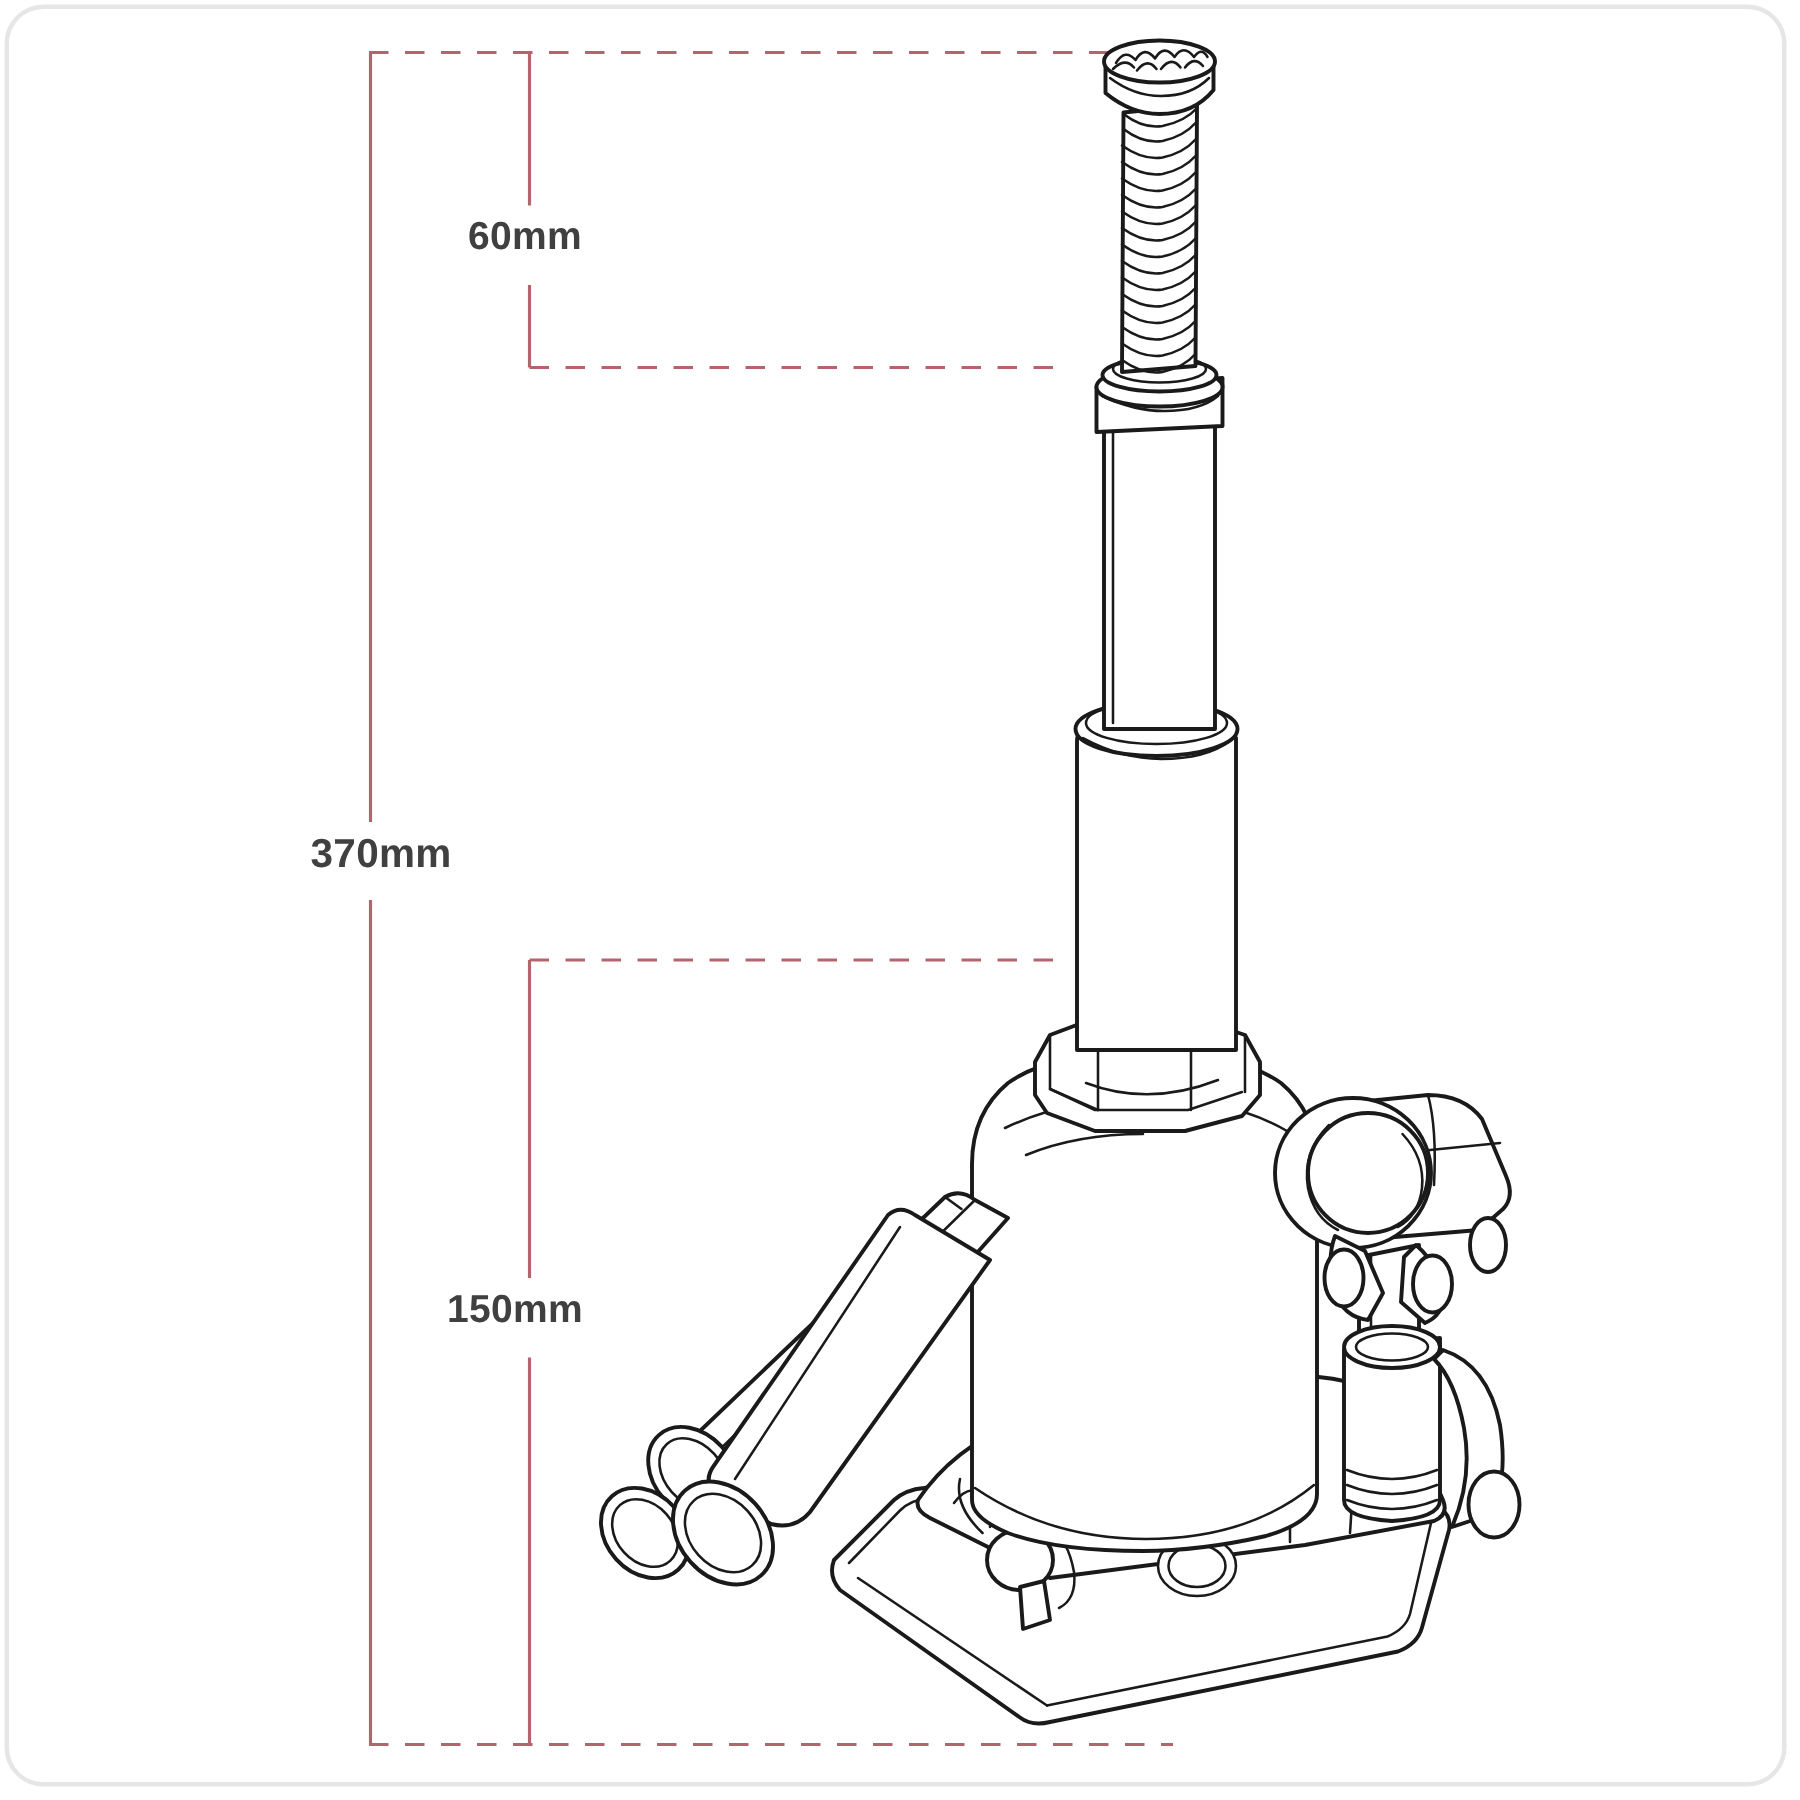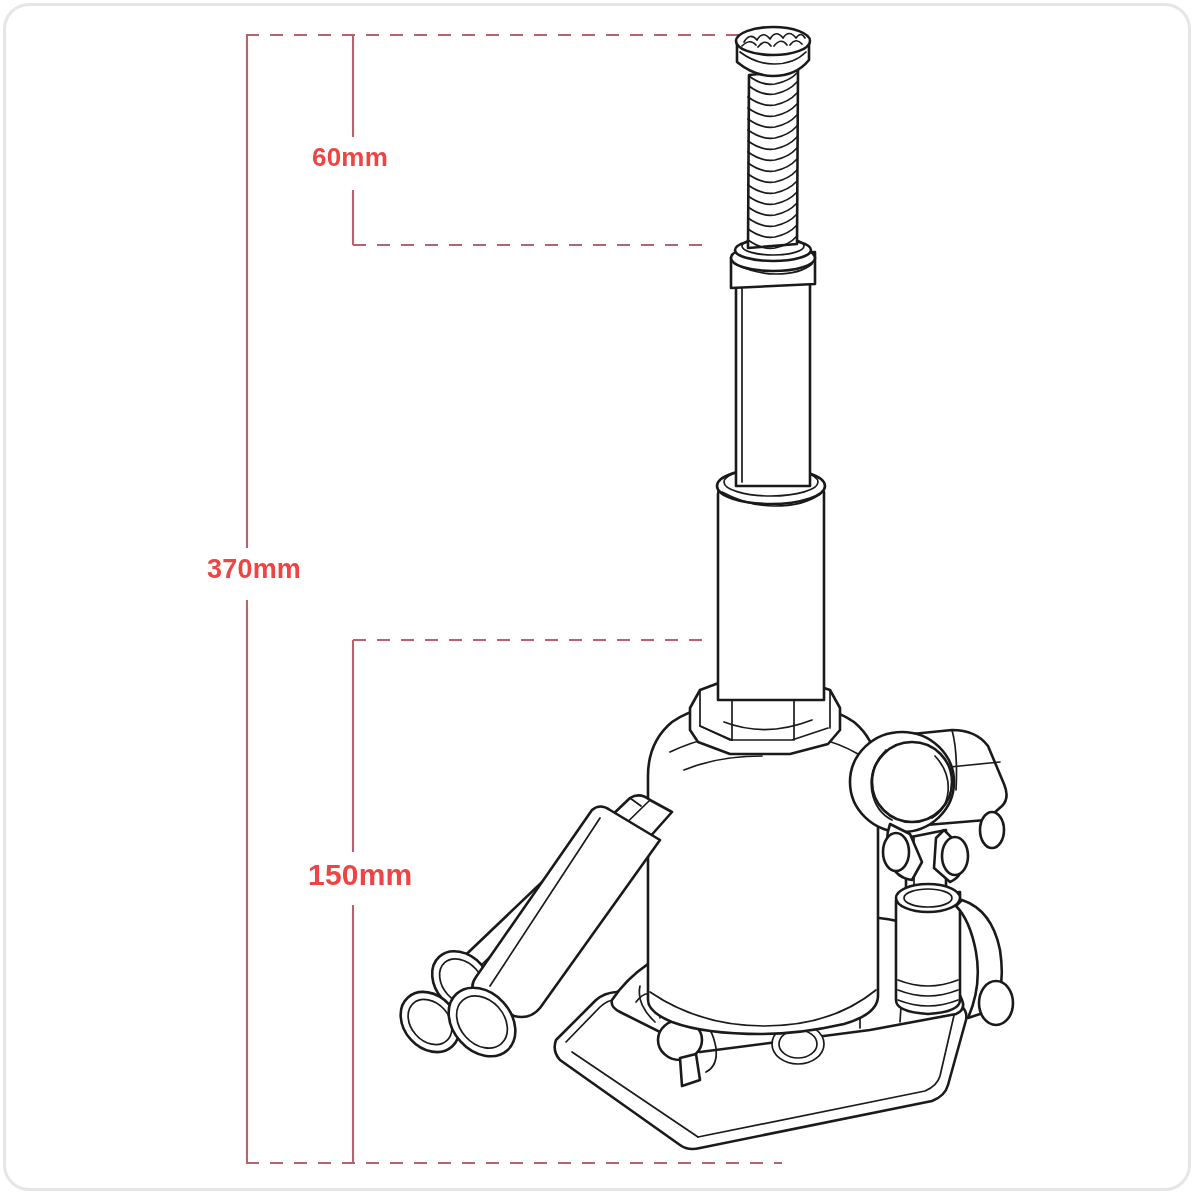--- a/index.html
+++ b/index.html
@@ -34,29 +34,29 @@
     width: 1200px;
     height: 1200px;
     display: block;
   }
   .dim-label {
     position: absolute;
     font-family: "Liberation Sans", sans-serif;
     font-weight: bold;
     font-size: 27px;
     letter-spacing: 0.2px;
-    color: #ef4444;
+    color: #404040;
     white-space: nowrap;
     background: #ffffff;
     padding: 2px 7px;
     line-height: 1.05;
   }
   #label-370 { left: 200px; top: 553px; font-size: 27px; }
   #label-60  { left: 305px; top: 142px; font-size: 26px; }
-  #label-150 { left: 301px; top: 857px; font-size: 30px; }
+  #label-150 { left: 291px; top: 857px; font-size: 26px; }
 </style>
 </head>
 <body>
 
 <div id="stage">
 
   <div id="frame"></div>
 
   <svg id="art" viewBox="0 0 1200 1200">
     <defs>

